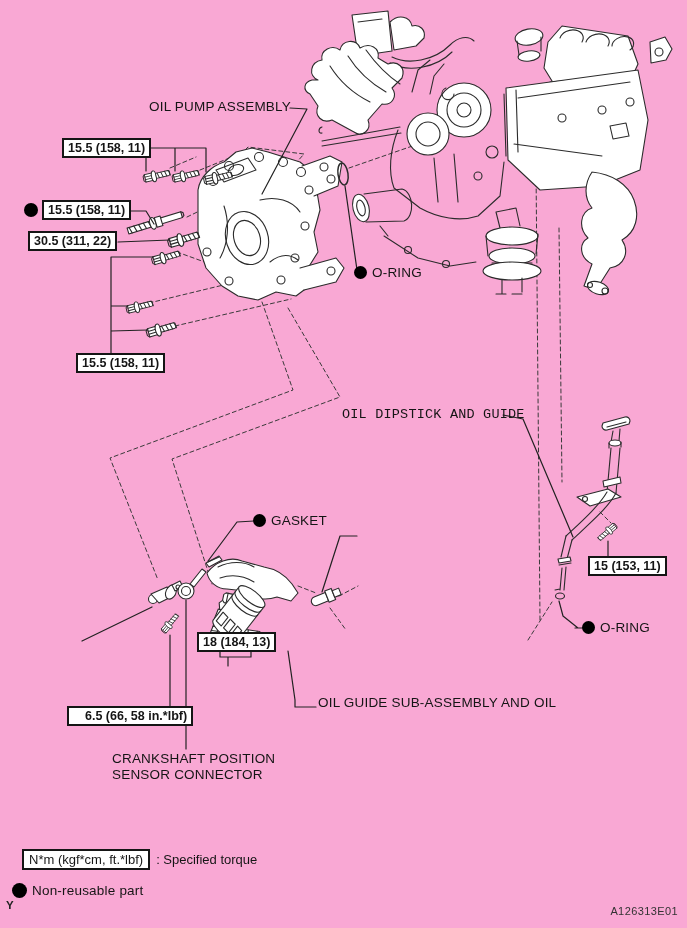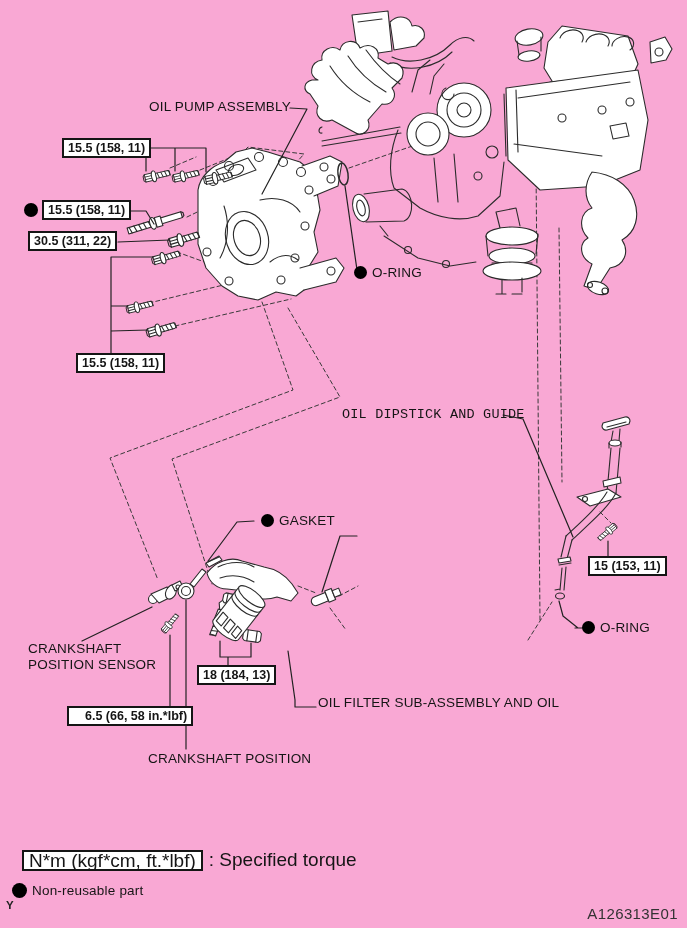--- a/index.html
+++ b/index.html
@@ -7,23 +7,23 @@
         font-family:"Liberation Sans",sans-serif;}
   #art{position:absolute;left:0;top:0;}
   .label{position:absolute;font-size:13.5px;line-height:16px;color:#151515;
          letter-spacing:.2px;white-space:nowrap;font-weight:500;}
   .tbox{position:absolute;border:2px solid #151515;background:#fff;padding:0 4px;
         font-size:12.5px;line-height:16px;font-weight:bold;color:#151515;white-space:nowrap;}
   .dot{display:inline-block;width:13px;height:13px;border-radius:50%;background:#000;
        margin-right:5px;vertical-align:-2px;}
   .dot-abs{position:absolute;width:14px;height:14px;border-radius:50%;background:#000;}
   .legend-row{position:absolute;display:flex;align-items:center;gap:6px;
-              font-size:19px;color:#151515;white-space:nowrap;}
+              font-size:13px;color:#151515;white-space:nowrap;}
   .legend-box{border:2px solid #151515;padding:0 5px;line-height:17px;background:#fff;}
-  .figid{position:absolute;font-size:15px;color:#333;letter-spacing:.4px;}
+  .figid{position:absolute;font-size:11px;color:#333;letter-spacing:.4px;}
   .pagey{position:absolute;font-size:11.5px;font-weight:600;color:#222;}
   .ln{fill:none;stroke:#2b2b2b;stroke-width:1.1;stroke-linecap:round;stroke-linejoin:round;}
   .w{fill:#ffffff;}
   .dash{fill:none;stroke:#3a3a3a;stroke-width:1;stroke-dasharray:4 3;stroke-linecap:round;}
   .lead{fill:none;stroke:#222;stroke-width:1.2;stroke-linecap:round;stroke-linejoin:round;}
 </style>
 </head>
 <body>
 
 <div id="page">
@@ -260,46 +260,43 @@
   <div class="tbox" style="left:28px;top:231px;">30.5 (311, 22)</div>
 
   <div class="tbox" style="left:76px;top:353px;">15.5 (158, 11)</div>
 
   <div class="label" style="left:354px;top:265px;">
     <span class="dot"></span><span>O-RING</span>
   </div>
 
   <div class="label" style="left:342px;top:407px;font-family:Liberation Mono, monospace;">OIL DIPSTICK AND GUIDE</div>
 
-  <div class="label" style="left:253px;top:513px;margin-left:8px;">
+  <div class="label" style="left:253px;top:513px;">
     <span class="dot"></span><span>GASKET</span>
   </div>
 
 
   <div class="tbox" style="left:588px;top:556px;">15 (153, 11)</div>
 
   <div class="label" style="left:582px;top:620px;">
     <span class="dot"></span><span>O-RING</span>
   </div>
 
-  <div class="label" style="left:28px;top:641px;">
-    <div>CRANKSHAFT</div>
-    <div>POSITION SENSOR</div>
-  </div>
-
-  <div class="tbox" style="left:197px;top:665px;">18 (184, 13)</div>
+
+  <div class="tbox" style="left:197px;top:632px;">18 (184, 13)</div>
 
   <div class="label" style="left:318px;top:695px;">
-    <div>OIL FILTER SUB-ASSEMBLY AND OIL</div>
+    <div>OIL GUIDE SUB-ASSEMBLY AND OIL</div>
   </div>
 
   <div class="tbox" style="left:67px;top:706px;padding-left:16px;">6.5 (66, 58 in.*lbf)</div>
 
-  <div class="label" style="left:112px;top:751px;margin-left:36px;">
+  <div class="label" style="left:112px;top:751px;">
     <div>CRANKSHAFT POSITION</div>
+    <div>SENSOR CONNECTOR</div>
   </div>
 
   <div class="legend-row" style="left:22px;top:849px;">
     <span class="legend-box">N*m (kgf*cm, ft.*lbf)</span>
     <span>: Specified torque</span>
   </div>
 
   <div class="label" style="left:12px;top:883px;">
     <span class="dot" style="width:15px;height:15px;vertical-align:-3px;"></span><span>Non-reusable part</span>
   </div>

